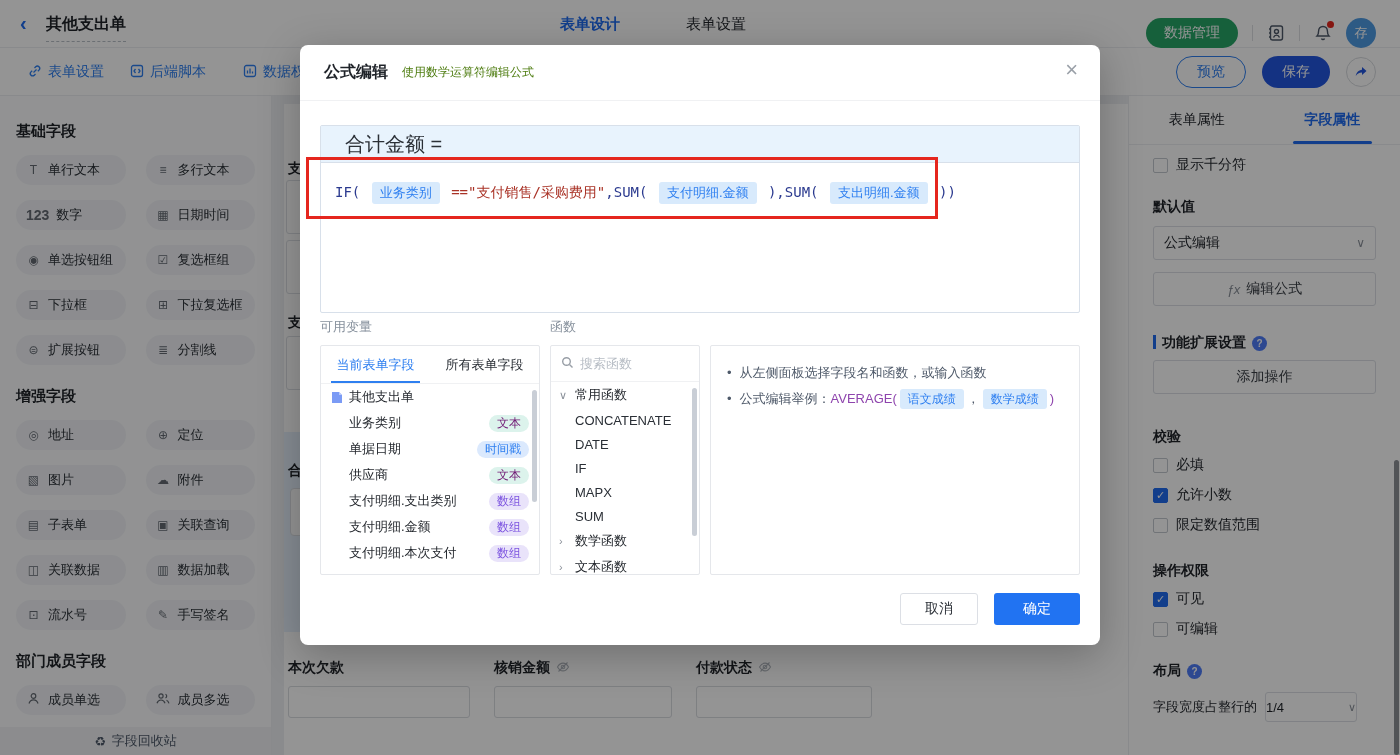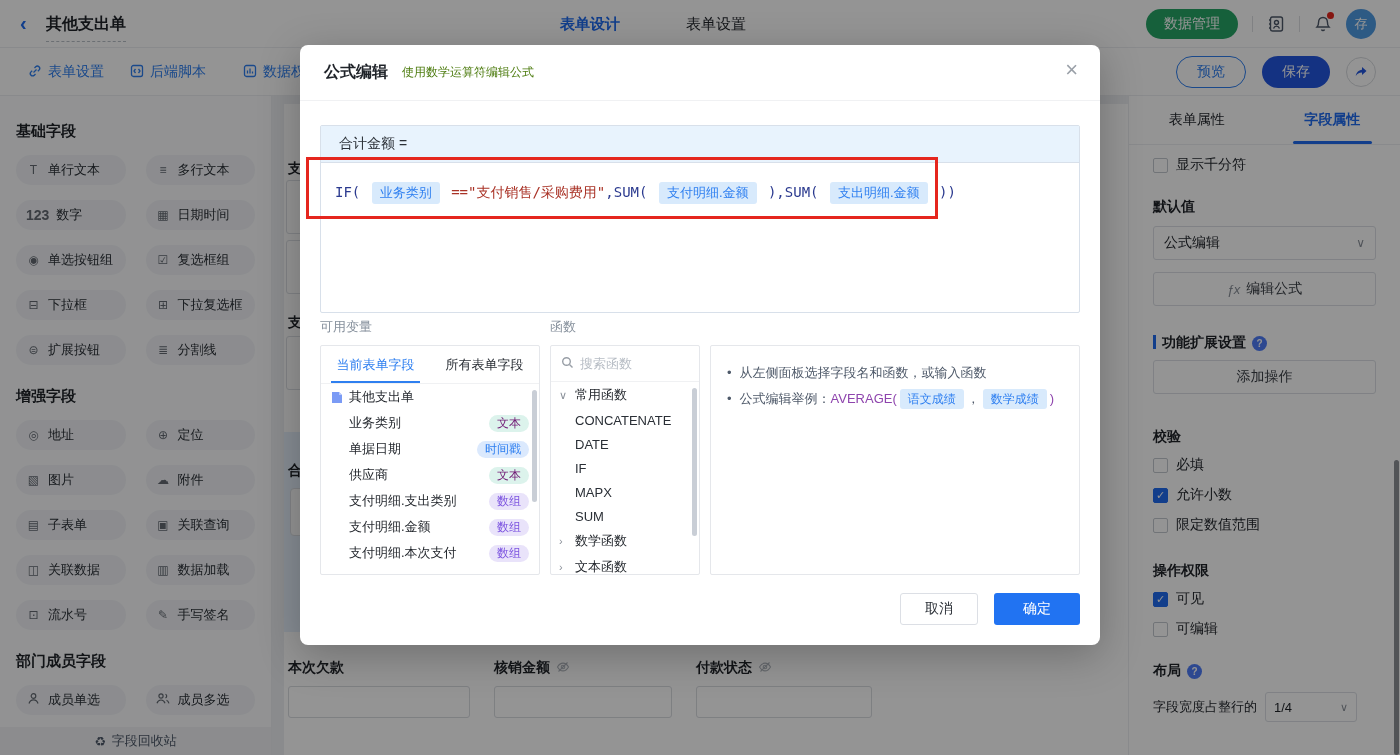--- a/index.html
+++ b/index.html
@@ -7,21 +7,21 @@
   .screen{position:relative;width:1400px;height:755px;background:#eef0f3;overflow:hidden;
     font-family:"Liberation Sans","DejaVu Sans",sans-serif;color:#1f2329;font-size:14px}
 
   
   .topbar{position:absolute;left:0;top:0;right:0;height:48px;background:#fff;border-bottom:1px solid #eceef1;z-index:2}
   .back{position:absolute;left:20px;top:12px;font-size:20px;font-weight:bold;color:#1f6bf0;cursor:pointer}
   .app-title{position:absolute;left:46px;top:14px;font-size:16px;font-weight:bold;border-bottom:1px dashed #b9bfc7;padding-bottom:6px}
   .tb-tabs{position:absolute;left:560px;top:0;height:48px;display:flex;gap:66px;align-items:center}
   .tb-tab{font-size:15px;color:#1f2329;cursor:pointer}
   .tb-tab.active{color:#1f6bf0;font-weight:bold}
-  .tb-right{position:absolute;right:24px;top:0;height:48px;display:flex;align-items:center;gap:14px}
+  .tb-right{position:absolute;right:24px;top:9px;height:48px;display:flex;align-items:center;gap:14px}
   .btn-green{background:#27a567;color:#fff;border:none;border-radius:16px;height:30px;padding:0 18px;font-size:14px;cursor:pointer}
   .vdiv{width:1px;height:16px;background:#dcdee2}
   .icon-btn{position:relative;color:#4e5969;cursor:pointer;display:flex;align-items:center}
   .dot{position:absolute;right:-2px;top:-3px;width:7px;height:7px;border-radius:50%;background:#e5261e}
   .avatar{width:30px;height:30px;border-radius:50%;background:#4f9be3;color:#fff;font-size:13px;display:flex;align-items:center;justify-content:center;cursor:pointer}
 
   
   .subbar{position:absolute;left:0;top:48px;right:0;height:48px;background:#fff;border-bottom:1px solid #eceef1;z-index:1}
   .sub-link{position:absolute;top:15px;display:flex;align-items:center;gap:6px;color:#2e7ff0;font-size:14px;cursor:pointer}
   .sub-right{position:absolute;right:24px;top:8px;display:flex;align-items:center;gap:16px}
@@ -57,34 +57,34 @@
   .rp-head{font-weight:bold;font-size:14px}
   .blue-bar{display:inline-block;width:3px;height:14px;background:#1f6bf0;margin-right:6px;vertical-align:-2px}
   .qmark{display:inline-flex;width:15px;height:15px;border-radius:50%;background:#4f7df9;color:#fff;font-size:10px;align-items:center;justify-content:center;margin-left:6px;cursor:pointer}
   .cb{width:15px;height:15px;border:1px solid #c3c8cf;border-radius:2px;background:#fff;display:inline-flex;align-items:center;justify-content:center;cursor:pointer;flex:none}
   .cb.checked{background:#1f6bf0;border-color:#1f6bf0;color:#fff;font-size:11px}
   .cb.checked::after{content:"✓"}
   .select{position:absolute;left:24px;right:24px;height:34px;border:1px solid #dcdfe5;border-radius:3px;display:flex;align-items:center;padding:0 10px;font-size:14px;cursor:pointer}
   .select .chev{margin-left:auto;color:#8a9099;font-size:12px}
   .ghost-btn{position:absolute;left:24px;right:24px;height:34px;border:1px solid #dcdfe5;border-radius:3px;background:#fff;display:flex;align-items:center;justify-content:center;gap:6px;font-size:14px;color:#3a3f46;cursor:pointer}
   .fx{color:#8a9099;font-style:italic;font-size:13px}
-  .mini-select{width:92px;height:30px;border:1px solid #dcdfe5;border-radius:3px;display:flex;align-items:center;padding:0 8px;font-size:13px;cursor:pointer}
+  .mini-select{width:92px;height:30px;border:1px solid #dcdfe5;border-radius:3px;display:flex;align-items:center;padding:0 0;font-size:13px;cursor:pointer}
   .mini-select .chev{margin-left:auto;color:#8a9099;font-size:11px}
 
   
   .overlay{position:absolute;inset:0;background:rgba(0,0,0,.42);z-index:10}
   .modal{position:absolute;left:300px;top:45px;width:800px;height:600px;background:#fff;border-radius:8px;
     box-shadow:0 10px 40px rgba(0,0,0,.25);z-index:20}
   .m-header{position:absolute;left:0;top:0;right:0;height:56px;border-bottom:1px solid #f0f1f3;display:flex;align-items:center;padding:0 24px;gap:14px}
   .m-title{font-size:16px;font-weight:bold}
   .m-sub{font-size:12px;color:#4d7c0f}
   .m-close{position:absolute;right:22px;top:14px;font-size:22px;color:#9aa0a8;cursor:pointer;line-height:1}
 
   .f-card{position:absolute;left:20px;top:80px;width:760px;height:188px;border:1px solid #d8e0ea;border-radius:2px}
-  .f-card-head{height:37px;background:#e8f3fd;border-bottom:1px solid #d8e0ea;display:flex;align-items:center;padding:0 18px;font-size:14px;color:#2a2f36}
+  .f-card-head{height:37px;background:#e8f3fd;border-bottom:1px solid #d8e0ea;display:flex;align-items:center;padding:0 24px;font-size:20px;color:#2a2f36}
   .f-card-body{padding:16px 14px;font-size:14px;line-height:26px}
   .tk-kw{font-family:"DejaVu Sans Mono","Liberation Mono",monospace;color:#2b3a8f;white-space:pre}
   .tk-str{font-family:"DejaVu Sans Mono","Liberation Mono",monospace;color:#a93226;white-space:pre}
   .chip{display:inline-block;background:#d8eafc;color:#2e7ff0;border-radius:3px;padding:0 8px;margin:0 3px;font-size:13px;line-height:22px}
   .red-box{position:absolute;left:6px;top:112px;width:632px;height:62px;border:3px solid #e5261e;z-index:5;pointer-events:none}
 
   .col-label{position:absolute;top:273px;font-size:13px;color:#86909c}
   .panel-box{position:absolute;top:300px;height:230px;border:1px solid #e5e7eb;border-radius:2px;background:#fff;overflow:hidden}
   .vp{left:20px;width:220px}
   .fp{left:250px;width:150px}

